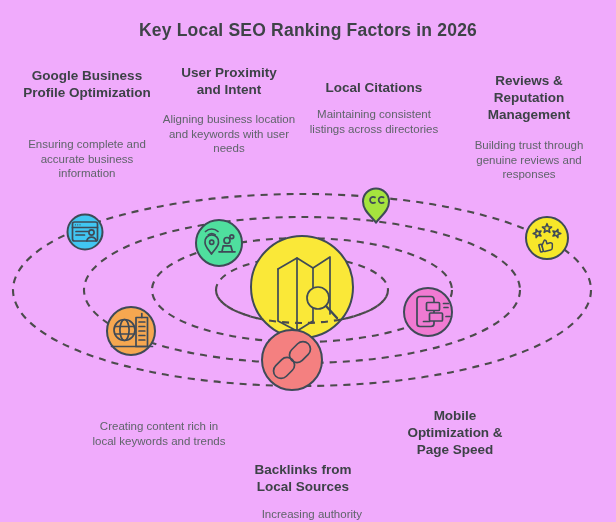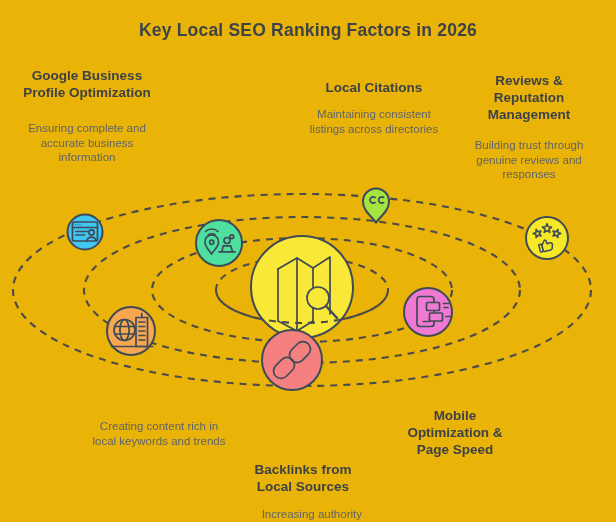--- a/index.html
+++ b/index.html
@@ -1,25 +1,25 @@
 <!DOCTYPE html>
 <html><head>
 <meta charset="utf-8">
 <style>
   html,body{margin:0;padding:0;}
   body{background:#ffffff;font-family:"Liberation Sans", sans-serif;}
-  .stage{position:relative;width:616px;height:522px;background:#eab308;overflow:hidden;}
+  .stage{position:relative;width:616px;height:522px;background:#f0abfc;overflow:hidden;}
   .title{position:absolute;left:0;top:20px;width:616px;text-align:center;
          font-size:17.5px;font-weight:bold;color:#3e4347;letter-spacing:.2px;}
   .col{position:absolute;transform:translateX(-50%);display:flex;flex-direction:column;
        align-items:center;text-align:center;}
   .heading{font-weight:bold;font-size:13.5px;line-height:17px;color:#3d4247;}
   .desc{font-size:11.5px;line-height:14.5px;color:#5f646a;}
   
-  .c-t1{left:87px;top:67px;}  .c-t1 .heading{width:132px;} .c-t1 .desc{width:140px;margin-top:20px;}
+  .c-t1{left:87px;top:67px;}  .c-t1 .heading{width:132px;} .c-t1 .desc{width:140px;margin-top:36px;}
   .c-t2{left:229px;top:64px;} .c-t2 .heading{width:114px;} .c-t2 .desc{width:140px;margin-top:14px;}
   .c-t3{left:374px;top:79px;text-align:center;} .c-t3 .heading{width:130px;} .c-t3 .desc{width:130px;margin-top:11px;}
   .c-t4{left:529px;top:72px;} .c-t4 .heading{width:100px;} .c-t4 .desc{width:130px;margin-top:15px;}
   
   .c-b1{left:159px;top:407px;} .c-b1 .heading{width:150px;} .c-b1 .desc{width:142px;margin-top:12px;}
   .c-b2{left:303px;top:415px;} .c-b2 .heading{width:118px;margin-top:46px;} .c-b2 .desc{width:118px;margin-top:12px;text-align:right;}
   .c-b3{left:455px;top:407px;} .c-b3 .heading{width:112px;} .c-b3 .desc{width:130px;margin-top:13px;}
   svg.diagram{position:absolute;left:0;top:0;}
   .orbit{fill:none;stroke:#4b4b4b;stroke-width:2.1;stroke-dasharray:7 6;}
   .node{stroke:#3f4a57;stroke-width:2;}
@@ -28,20 +28,24 @@
 </head>
 <body>
 
 <div class="stage">
 
   <div class="title">Key Local SEO Ranking Factors in 2026</div>
 
   <div class="col c-t1">
     <div class="heading">Google Business Profile Optimization</div>
     <div class="desc">Ensuring complete and accurate business information</div>
+  </div>
+  <div class="col c-t2">
+    <div class="heading">User Proximity and Intent</div>
+    <div class="desc">Aligning business location and keywords with user needs</div>
   </div>
   <div class="col c-t3">
     <div class="heading">Local Citations</div>
     <div class="desc">Maintaining consistent listings across directories</div>
   </div>
   <div class="col c-t4">
     <div class="heading">Reviews &amp; Reputation Management</div>
     <div class="desc">Building trust through genuine reviews and responses</div>
   </div>
 

